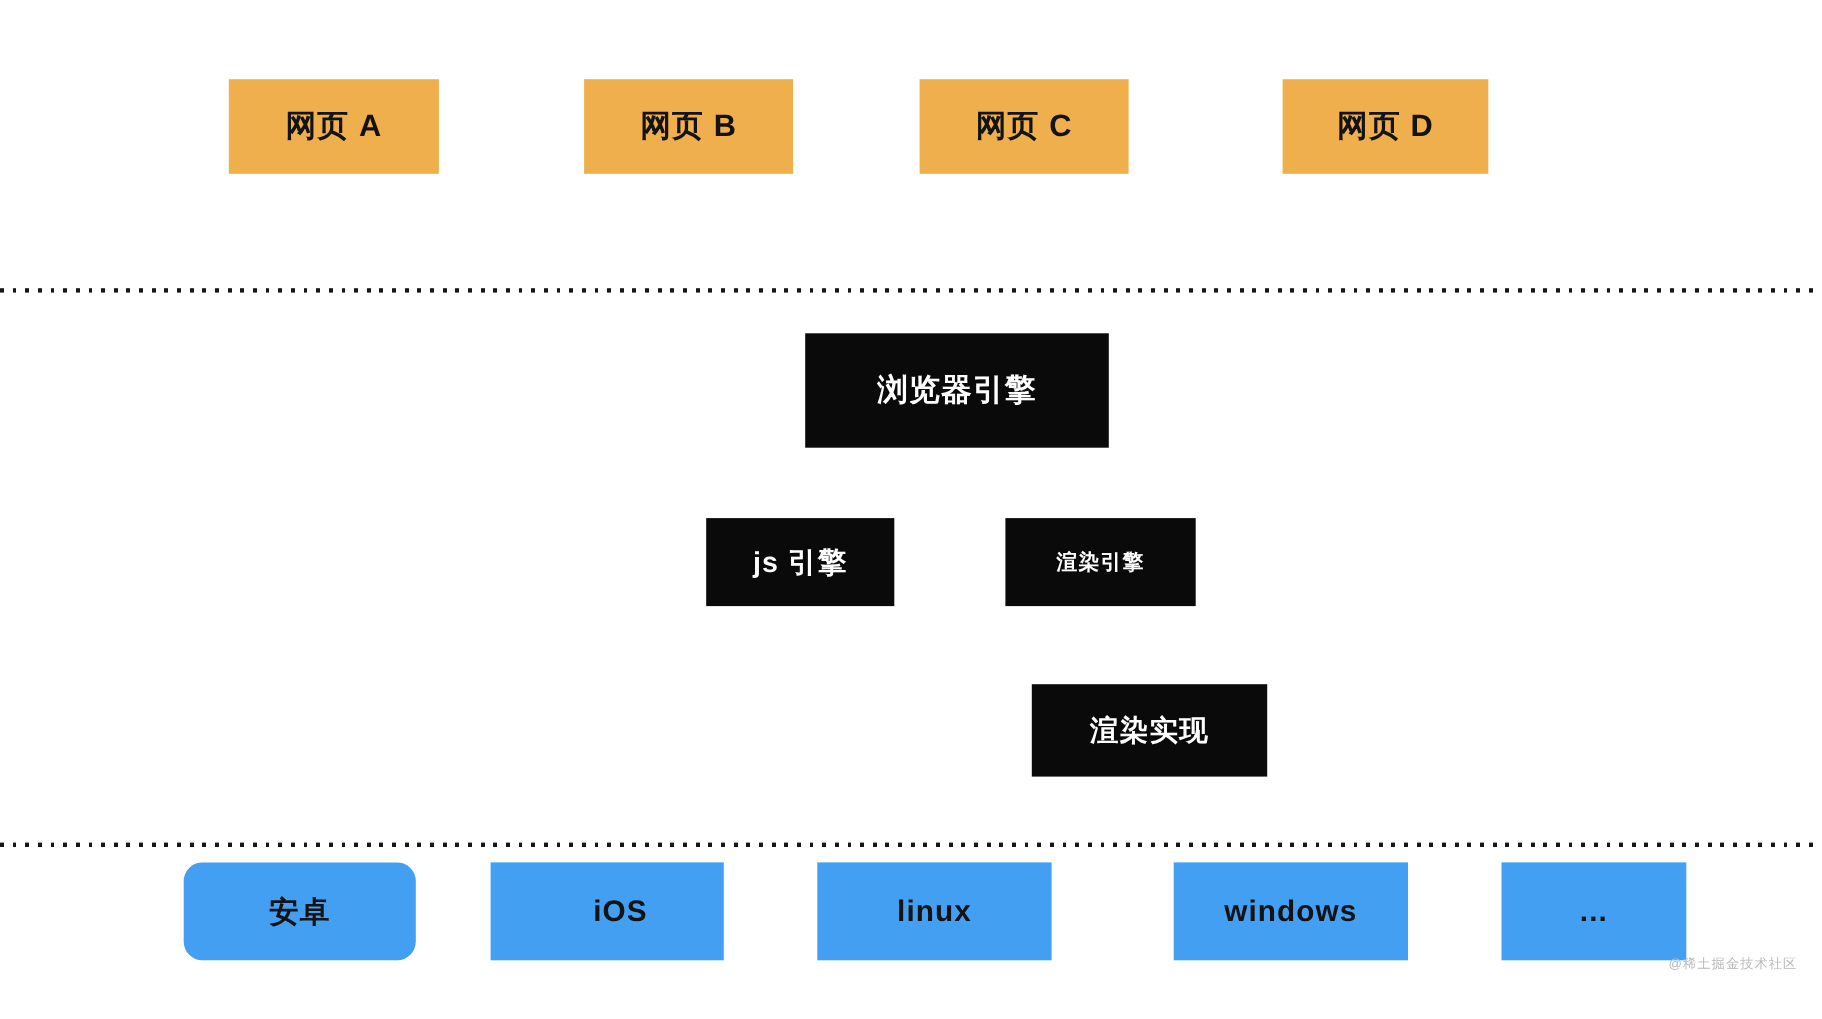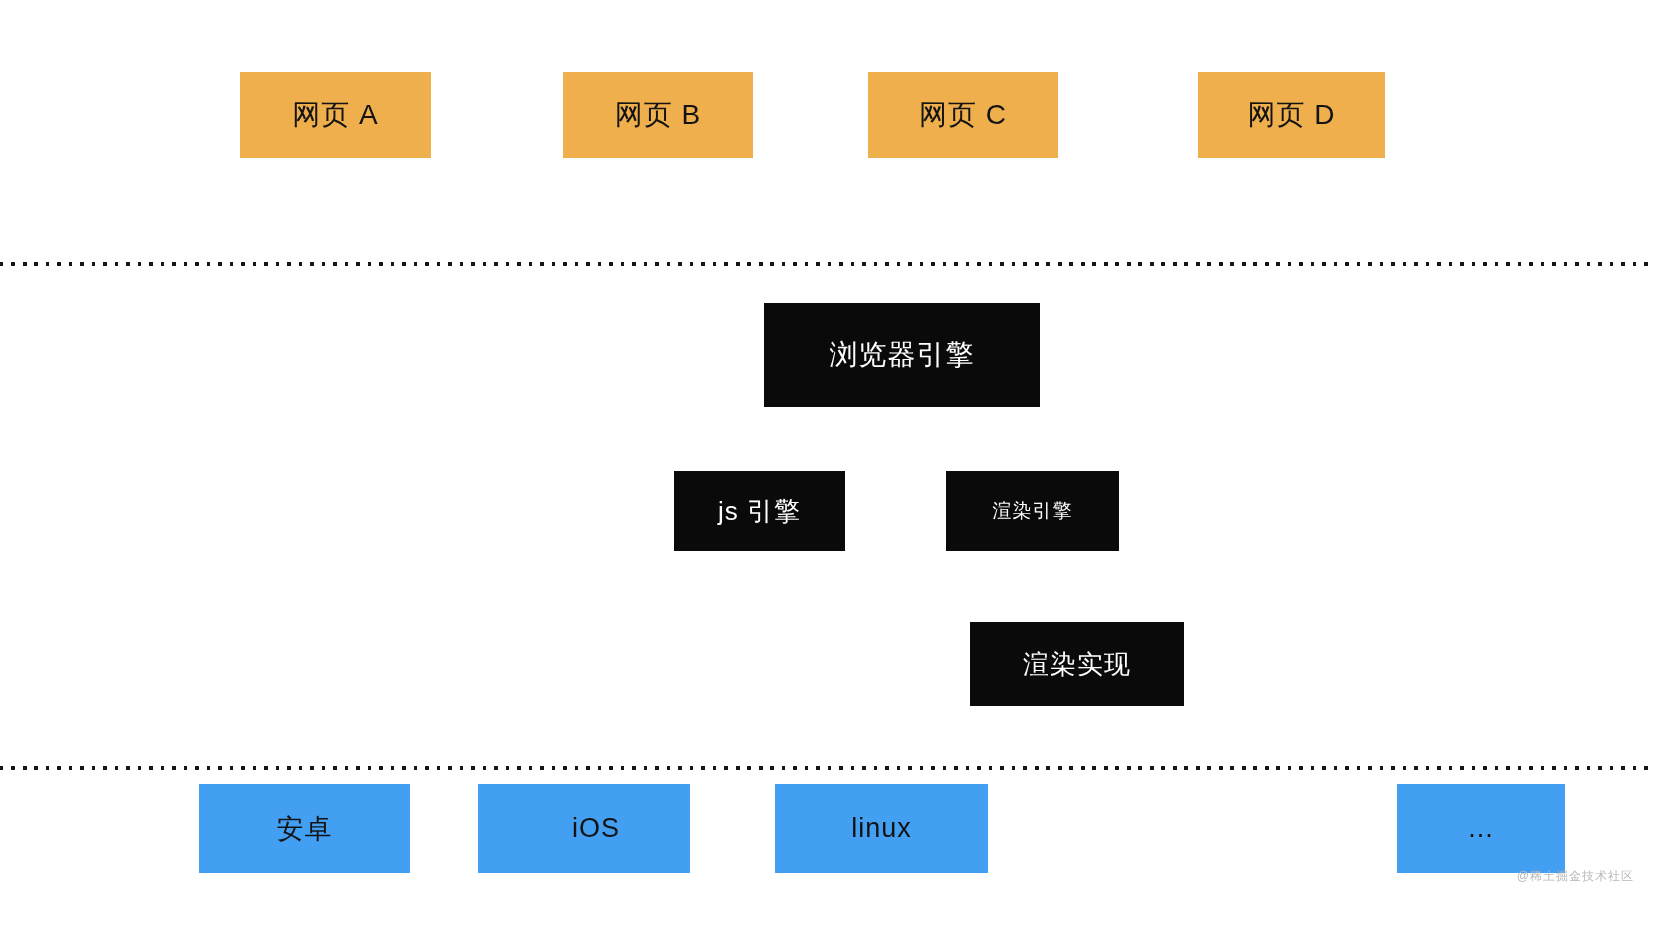--- a/index.html
+++ b/index.html
@@ -6,25 +6,24 @@
   .canvas{
     position:relative;
     width:1656px;height:926px;
     background:#ffffff;
     overflow:hidden;
     font-family:"Liberation Sans", sans-serif;
   }
   .box{
     position:absolute;
     display:flex;align-items:center;justify-content:center;
-    font-weight:400;
+    font-weight:700;
     letter-spacing:1px;
     box-sizing:border-box;
     white-space:nowrap;
-    margin-left:32px;
   }
   .orange{
     background:#EFAF4D;
     color:#131313;
     font-size:28px;
     top:72px;height:86px;
   }
   .black{
     background:#0A0A0A;
     color:#ffffff;
@@ -64,20 +63,21 @@
 
   <div class="box black" style="left:642px;top:471px;width:171px;height:80px;font-size:26px;">js 引擎</div>
 
   <div class="box black" style="left:732px;top:303px;width:276px;height:104px;font-size:28px;">浏览器引擎</div>
   <div class="box black" style="left:914px;top:471px;width:173px;height:80px;font-size:19px;">渲染引擎</div>
 
   <div class="box black" style="left:938px;top:622px;width:214px;height:84px;font-size:26px;">渲染实现</div>
 
   <div class="divider" style="top:766px;"></div>
 
-  <div class="box blue" style="left:167px;width:211px;">安卓</div>
+  <div class="box blue" style="left:167px;width:211px;border-radius:17px;">安卓</div>
   <div class="box blue" style="left:446px;width:212px;padding-left:24px;">iOS</div>
   <div class="box blue" style="left:743px;width:213px;">linux</div>
+  <div class="box blue" style="left:1067px;width:213px;">windows</div>
   <div class="box blue" style="left:1365px;width:168px;">...</div>
 
   <div class="watermark">@稀土掘金技术社区</div>
 
 </div>
 
 </body></html>

